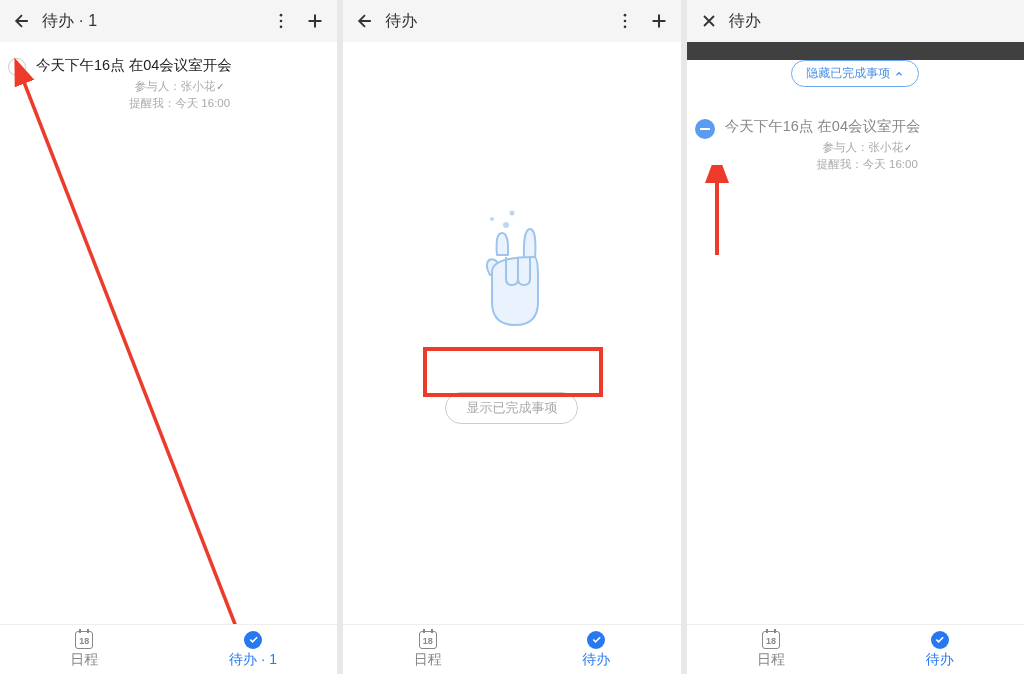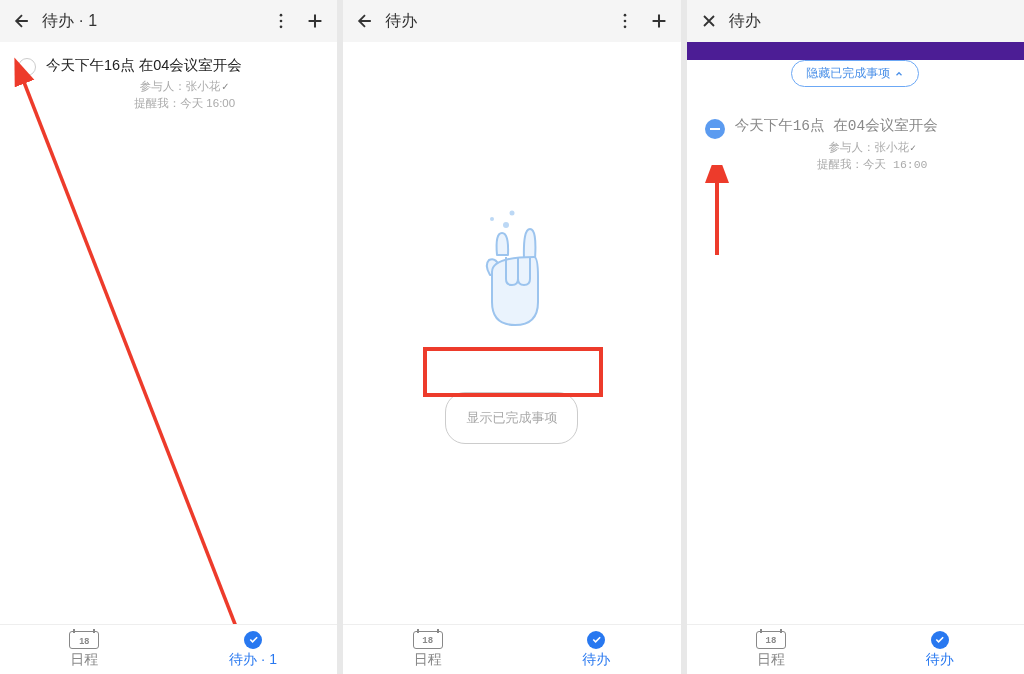--- a/index.html
+++ b/index.html
@@ -6,25 +6,25 @@
     body {
       width: 1024px;
       height: 674px;
       background: #e8e8e8;
       font-family: -apple-system, "PingFang SC", "Microsoft YaHei", sans-serif;
       display: flex;
     }
     .phone {
       width: 339px;
       height: 674px;
-      background: #4c1d95;
+      background: #404040;
       position: relative;
       overflow: hidden;
     }
-    .phone + .phone { margin-left: 6px; font-family: Liberation Mono, monospace; }
+    .phone + .phone { margin-left: 6px; }
     .header {
       height: 42px;
       background: #f5f5f5;
       display: flex;
       align-items: center;
       padding: 0 8px;
       position: relative;
     }
     .header-icon {
       width: 28px;
@@ -45,21 +45,21 @@
       display: flex;
       gap: 6px;
     }
     .content {
       height: 582px;
       position: relative;
       background: #fff;
     }
     .todo-item {
       display: flex;
-      padding: 14px 14px 12px 18px;
+      padding: 14px 14px 12px 8px;
       align-items: flex-start;
     }
     .radio {
       width: 18px;
       height: 18px;
       border: 1.5px solid #ccc;
       border-radius: 50%;
       margin-top: 2px;
       margin-right: 10px;
       flex-shrink: 0;
@@ -116,21 +116,21 @@
     }
     .hand-icon {
       width: 120px;
       height: 150px;
       display: flex;
       align-items: center;
       justify-content: center;
     }
     .show-completed-btn {
       margin-top: 40px;
-      padding: 16px 20px;
+      padding: 6px 20px;
       border: 1px solid #ccc;
       border-radius: 20px;
       font-size: 13px;
       color: #aaa;
       background: #fff;
     }
     .hide-completed-btn {
       margin: 18px auto 16px;
       padding: 4px 14px;
       border: 1px solid #6ca8f5;
@@ -160,21 +160,21 @@
       align-items: center;
       justify-content: center;
       gap: 2px;
     }
     .nav-label {
       font-size: 14px;
       color: #888;
     }
     .nav-label.active { color: #2878f0; }
     .cal-icon {
-      width: 30px;
+      width: 18px;
       height: 18px;
       border: 1.5px solid #888;
       border-radius: 3px;
       position: relative;
       display: flex;
       align-items: center;
       justify-content: center;
     }
     .cal-icon::before {
       content: '';

